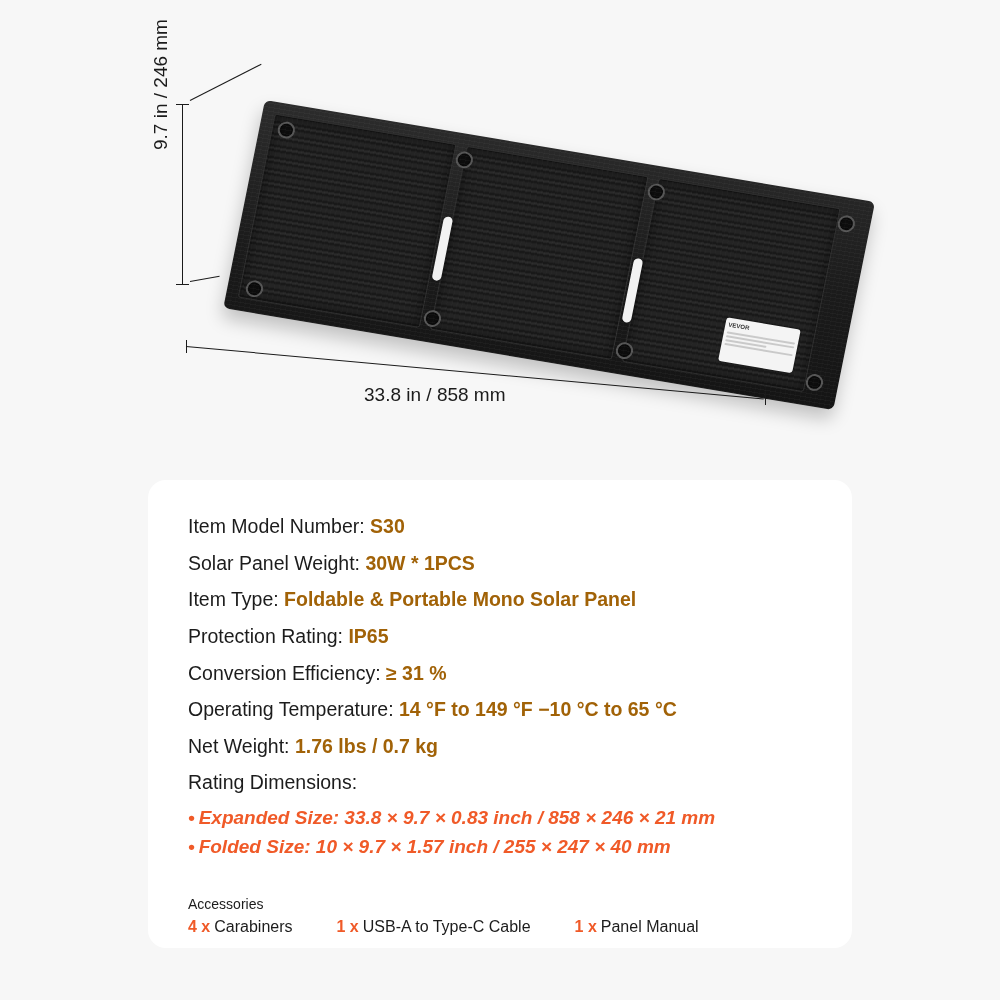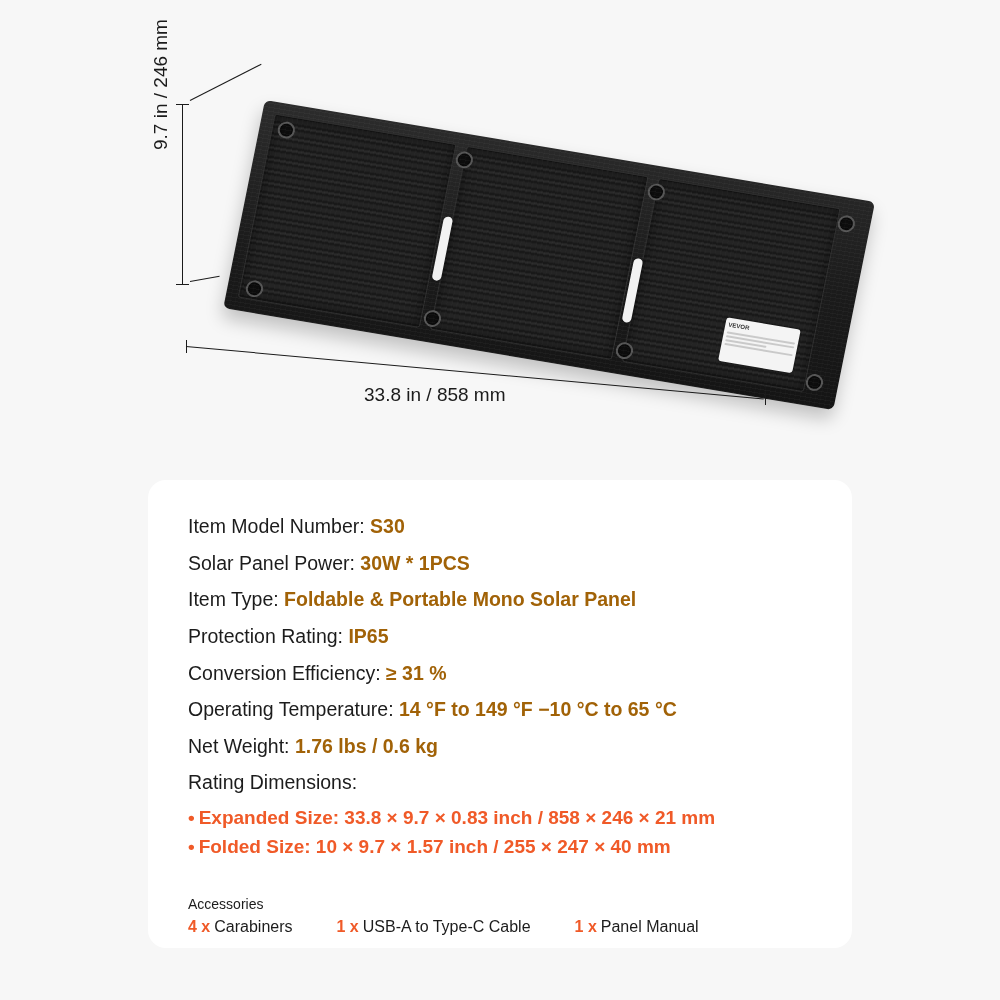--- a/index.html
+++ b/index.html
@@ -215,20 +215,21 @@
     font-weight: bold;
   }
   .dims-title { margin-bottom: 9px; }
 
   .bullet-row {
     font-size: 19px;
     color: #f05a28;
     font-weight: bold;
     margin: 0 0 7px 0;
     white-space: nowrap;
+    font-style: italic;
   }
   .bullet-row .dot {
     color: #f05a28;
     margin-right: 4px;
   }
 
   .acc-title {
     font-size: 14px;
     color: #1c1c1c;
     margin: 38px 0 6px 0;
@@ -293,36 +294,36 @@
   <div class="dim-label dim-height">9.7 in / 246 mm</div>
   <div class="dim-label dim-width">33.8 in / 858 mm</div>
 </div>
 
 <div class="spec-card">
 
   <p class="spec-row">
     <span>Item Model Number: </span><span class="val">S30</span>
   </p>
   <p class="spec-row">
-    <span>Solar Panel Power: </span><span class="val">30W * 1PCS</span>
+    <span>Solar Panel Weight: </span><span class="val">30W * 1PCS</span>
   </p>
   <p class="spec-row">
     <span>Item Type: </span><span class="val">Foldable &amp; Portable Mono Solar Panel</span>
   </p>
   <p class="spec-row">
     <span>Protection Rating: </span><span class="val">IP65</span>
   </p>
   <p class="spec-row">
     <span>Conversion Efficiency: </span><span class="val">≥ 31 %</span>
   </p>
   <p class="spec-row">
     <span>Operating Temperature: </span><span class="val">14 °F to 149 °F  −10 °C to 65 °C</span>
   </p>
   <p class="spec-row">
-    <span>Net Weight: </span><span class="val">1.76 lbs / 0.6 kg</span>
+    <span>Net Weight: </span><span class="val">1.76 lbs / 0.7 kg</span>
   </p>
 
   <p class="spec-row dims-title">Rating Dimensions:</p>
 
   <p class="bullet-row">
     <span class="dot">•</span><span>Expanded Size: 33.8 × 9.7 × 0.83 inch / 858 × 246 × 21 mm</span>
   </p>
   <p class="bullet-row">
     <span class="dot">•</span><span>Folded Size: 10 × 9.7 × 1.57 inch / 255 × 247 × 40 mm</span>
   </p>

